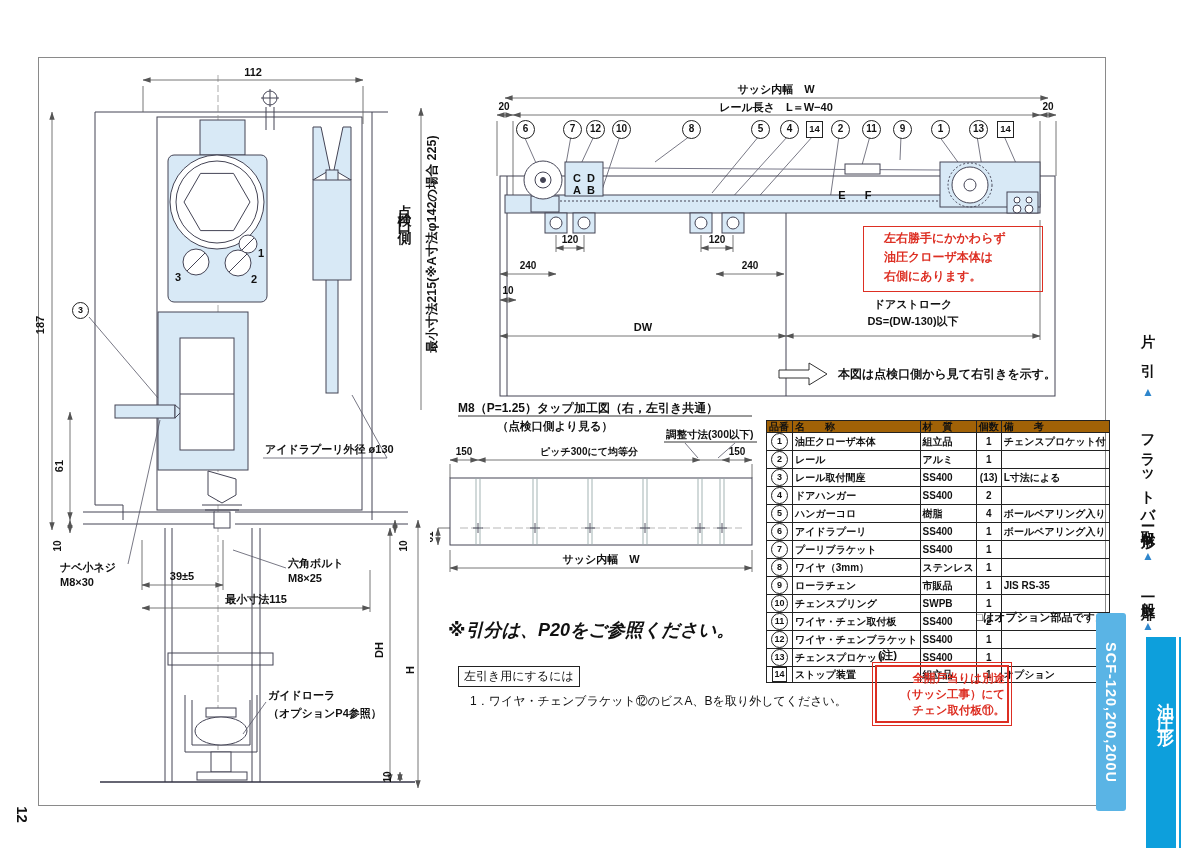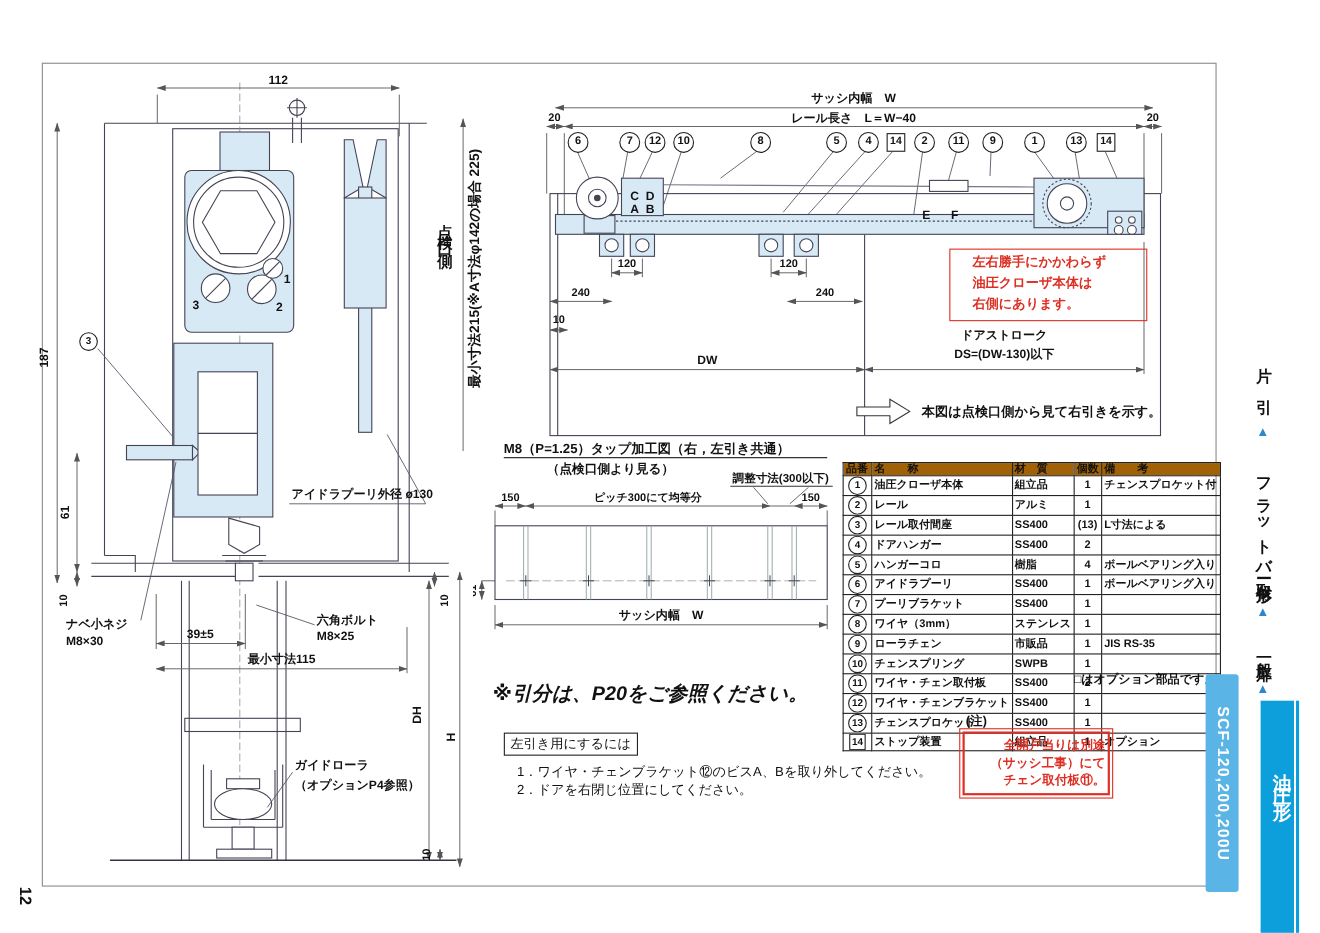--- a/index.html
+++ b/index.html
@@ -520,21 +520,20 @@
         <td class="c">1</td>
         <td>オプション</td>
       </tr>
 </tbody>
   </table>
 <div class="abs tfoot">□はオプション部品です。</div>
 
 <div class="abs instr">
   <span class="title">左引き用にするには</span>
   <div class="step">1．ワイヤ・チェンブラケット⑫のビスA、Bを取り外してください。</div>
-  <div class="step">2．ドアを右閉じ位置にしてください。</div>
 </div>
 
 <div class="abs cau-label">(注)</div>
 <div class="abs cau-box">
   <div class="cau-inner">
     <div>全開戸当りは別途</div>
     <div>（サッシ工事）にて</div>
     <div>チェン取付板⑪。</div>
   </div>
 </div>

